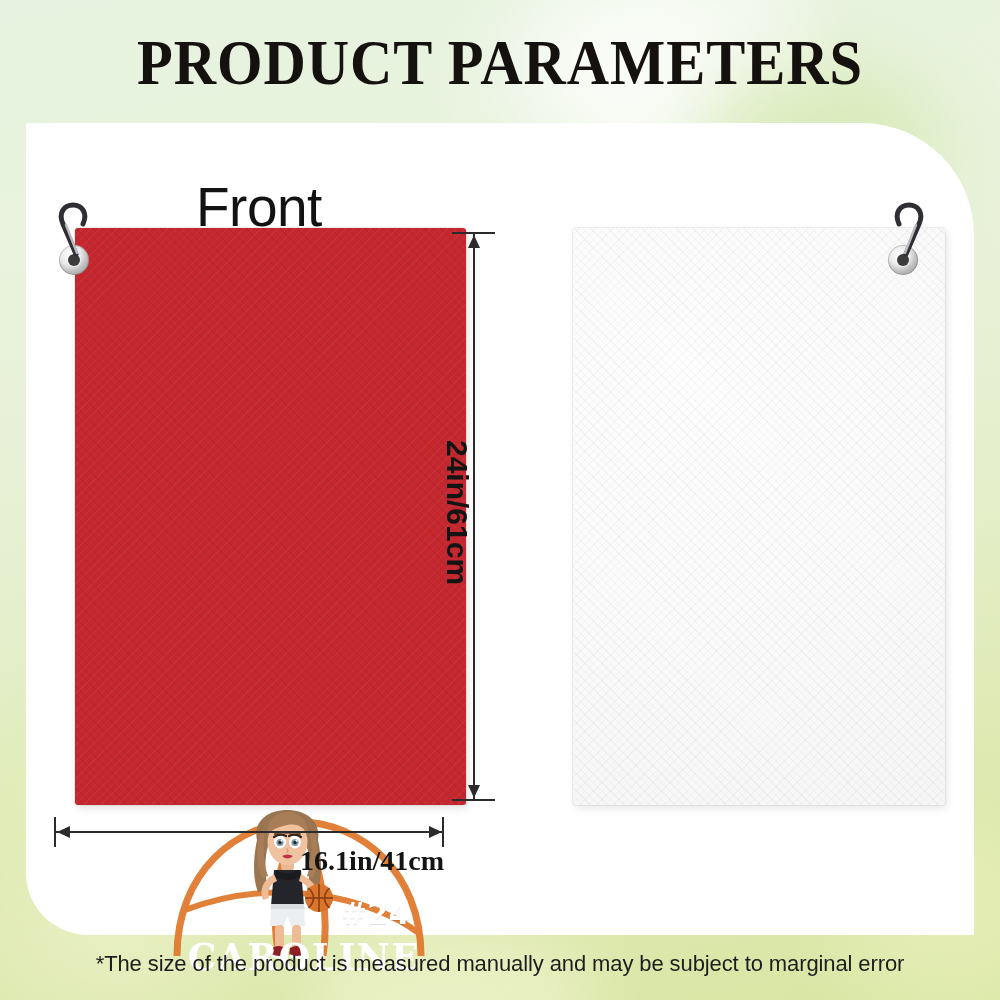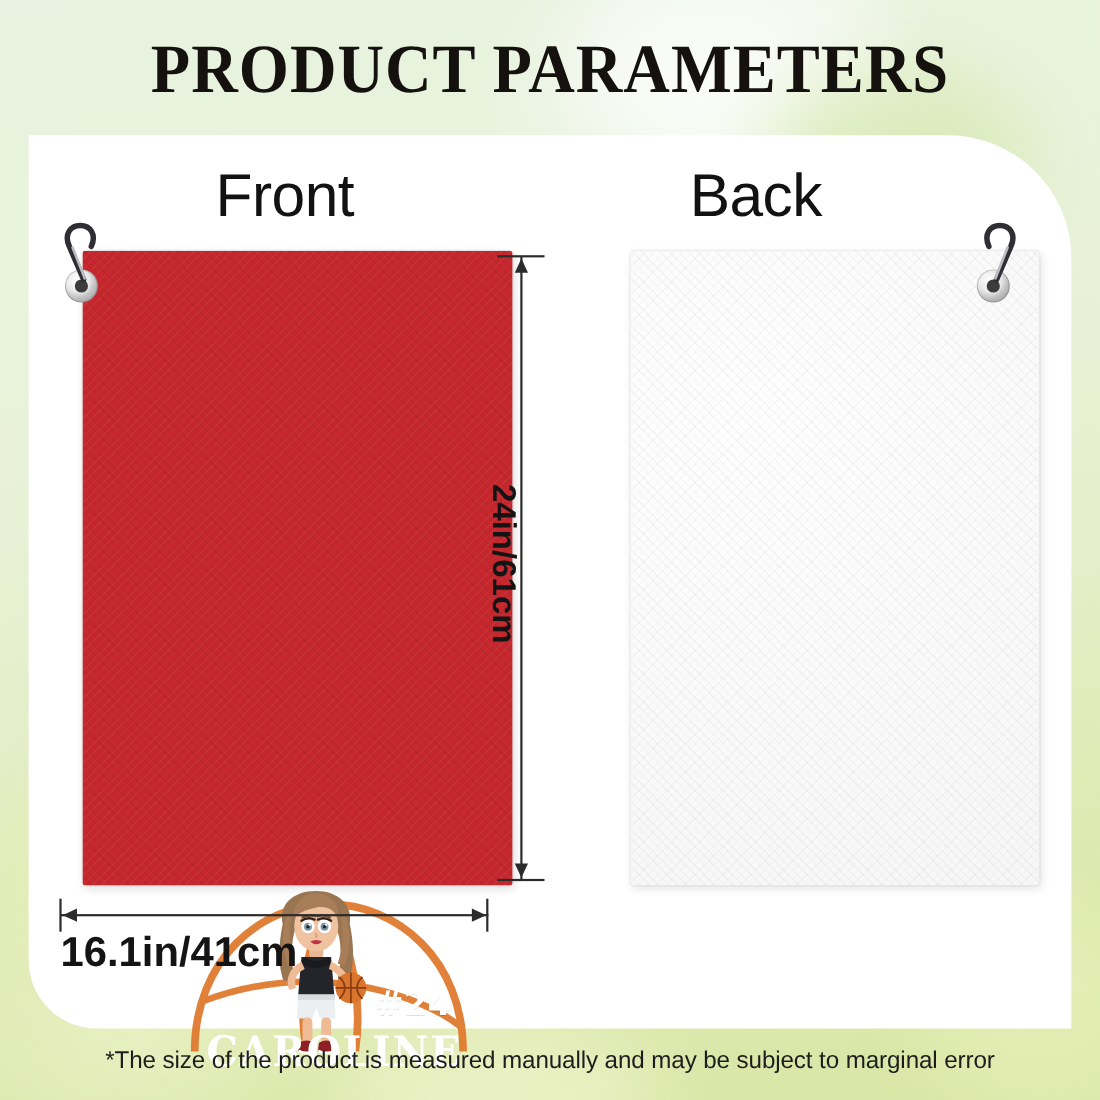--- a/index.html
+++ b/index.html
@@ -32,21 +32,21 @@
   }
 
   .card{
     position:absolute;left:26px;top:123px;width:948px;height:812px;
     background:#ffffff;
     border-radius:0 112px 0 62px;
   }
 
   .panel-label{
     position:absolute;font-size:55px;font-weight:400;color:#121212;
-    letter-spacing:-.5px;white-space:nowrap;
+    letter-spacing:-.5px;white-space:nowrap;margin-top:30px;
   }
   .label-front{left:196px;top:145px;}
   .label-back{left:627px;top:145px;}
 
   
   .towel{
     position:absolute;border-radius:3px;margin-left:22px;
   }
   .towel-front{
     left:53px;top:228px;width:391px;height:577px;
@@ -107,22 +107,22 @@
     font-size:30px;font-weight:700;color:#141414;white-space:nowrap;
     transform:rotate(90deg);transform-origin:0 0;letter-spacing:0px;
   }
 
   .dim-h{position:absolute;left:55px;top:831px;width:389px;height:2px;background:#2b2b2b;}
   .cap-l{position:absolute;left:54px;top:817px;width:2px;height:30px;background:#2b2b2b;}
   .cap-r{position:absolute;left:442px;top:817px;width:2px;height:30px;background:#2b2b2b;}
   .arrow-lt{position:absolute;left:57px;top:826px;width:0;height:0;border-top:6px solid transparent;border-bottom:6px solid transparent;border-right:13px solid #2b2b2b;}
   .arrow-rt{position:absolute;left:429px;top:826px;width:0;height:0;border-top:6px solid transparent;border-bottom:6px solid transparent;border-left:13px solid #2b2b2b;}
   .dim-h-label{
-    position:absolute;left:55px;top:845px;width:389px;text-align:left;
-    font-size:38px;font-weight:700;color:#141414;white-space:nowrap;
+    position:absolute;left:55px;top:845px;width:389px;text-align:right;
+    font-size:28px;font-weight:700;color:#141414;white-space:nowrap;font-family:Liberation Serif, serif;
   }
 
   .footnote{
     position:absolute;left:0;top:951px;width:1000px;text-align:center;
     font-size:22px;color:#1d1d1d;white-space:nowrap;letter-spacing:-.1px;
   }
 </style>
 </head>
 <body>
 
@@ -131,21 +131,20 @@
   <div class="blob b2"></div>
   <div class="blob b3"></div>
   <div class="blob b4"></div>
   <div class="blob b5"></div>
 
   <div class="title">PRODUCT PARAMETERS</div>
 
   <div class="card"></div>
 
   <div class="panel-label label-front">Front</div>
-  <div class="panel-label label-back">Back</div>
 
   <div class="towel towel-front">
 
     <div class="design">
 
       <svg class="ball-arc" viewBox="0 0 270 150">
         <g fill="none" stroke="#e07a2f" stroke-width="7" stroke-linecap="round" opacity="0.95">
           <path d="M14 150 C14 66 74 16 136 16 C198 16 258 66 258 150"></path>
           <path d="M136 16 C112 60 108 110 116 150"></path>
           <path d="M136 16 C160 60 166 110 160 150"></path>

